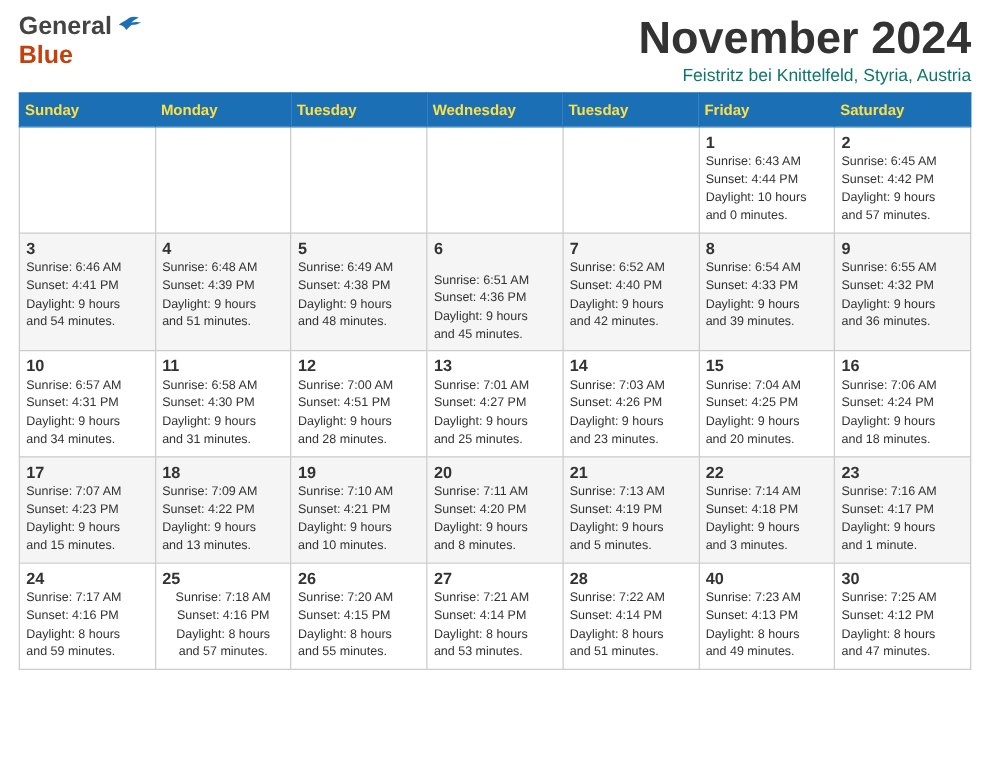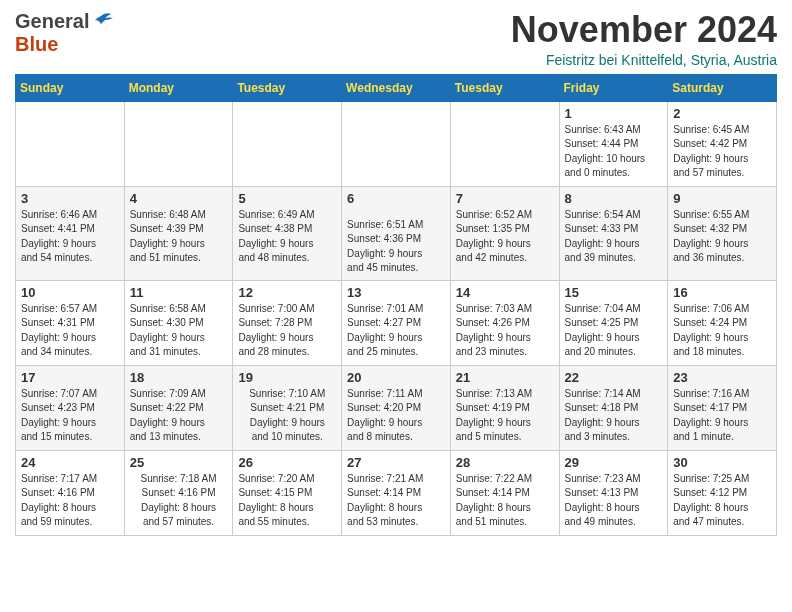--- a/index.html
+++ b/index.html
@@ -161,21 +161,21 @@
         <td>
           <span class="day-num">6</span>
           <div class="day-info" style="white-space: pre-line; margin-top: 12px;">Sunrise: 6:51 AM
 Sunset: 4:36 PM
 Daylight: 9 hours
 and 45 minutes.</div>
         </td>
         <td>
           <span class="day-num">7</span>
           <div class="day-info" style="white-space: pre-line;">Sunrise: 6:52 AM
-Sunset: 1:35 PM
+Sunset: 4:40 PM
 Daylight: 9 hours
 and 42 minutes.</div>
         </td>
         <td>
           <span class="day-num">8</span>
           <div class="day-info" style="white-space: pre-line;">Sunrise: 6:54 AM
 Sunset: 4:33 PM
 Daylight: 9 hours
 and 39 minutes.</div>
         </td>
@@ -198,21 +198,21 @@
         <td>
           <span class="day-num">11</span>
           <div class="day-info" style="white-space: pre-line;">Sunrise: 6:58 AM
 Sunset: 4:30 PM
 Daylight: 9 hours
 and 31 minutes.</div>
         </td>
         <td>
           <span class="day-num">12</span>
           <div class="day-info" style="white-space: pre-line;">Sunrise: 7:00 AM
-Sunset: 7:28 PM
+Sunset: 4:51 PM
 Daylight: 9 hours
 and 28 minutes.</div>
         </td>
         <td>
           <span class="day-num">13</span>
           <div class="day-info" style="white-space: pre-line;">Sunrise: 7:01 AM
 Sunset: 4:27 PM
 Daylight: 9 hours
 and 25 minutes.</div>
         </td>
@@ -248,21 +248,21 @@
         </td>
         <td>
           <span class="day-num">18</span>
           <div class="day-info" style="white-space: pre-line;">Sunrise: 7:09 AM
 Sunset: 4:22 PM
 Daylight: 9 hours
 and 13 minutes.</div>
         </td>
         <td>
           <span class="day-num">19</span>
-          <div class="day-info" style="white-space: pre-line; text-align: center;">Sunrise: 7:10 AM
+          <div class="day-info" style="white-space: pre-line;">Sunrise: 7:10 AM
 Sunset: 4:21 PM
 Daylight: 9 hours
 and 10 minutes.</div>
         </td>
         <td>
           <span class="day-num">20</span>
           <div class="day-info" style="white-space: pre-line;">Sunrise: 7:11 AM
 Sunset: 4:20 PM
 Daylight: 9 hours
 and 8 minutes.</div>
@@ -319,21 +319,21 @@
 and 53 minutes.</div>
         </td>
         <td>
           <span class="day-num">28</span>
           <div class="day-info" style="white-space: pre-line;">Sunrise: 7:22 AM
 Sunset: 4:14 PM
 Daylight: 8 hours
 and 51 minutes.</div>
         </td>
         <td>
-          <span class="day-num">29</span>
+          <span class="day-num">40</span>
           <div class="day-info" style="white-space: pre-line;">Sunrise: 7:23 AM
 Sunset: 4:13 PM
 Daylight: 8 hours
 and 49 minutes.</div>
         </td>
         <td>
           <span class="day-num">30</span>
           <div class="day-info" style="white-space: pre-line;">Sunrise: 7:25 AM
 Sunset: 4:12 PM
 Daylight: 8 hours

